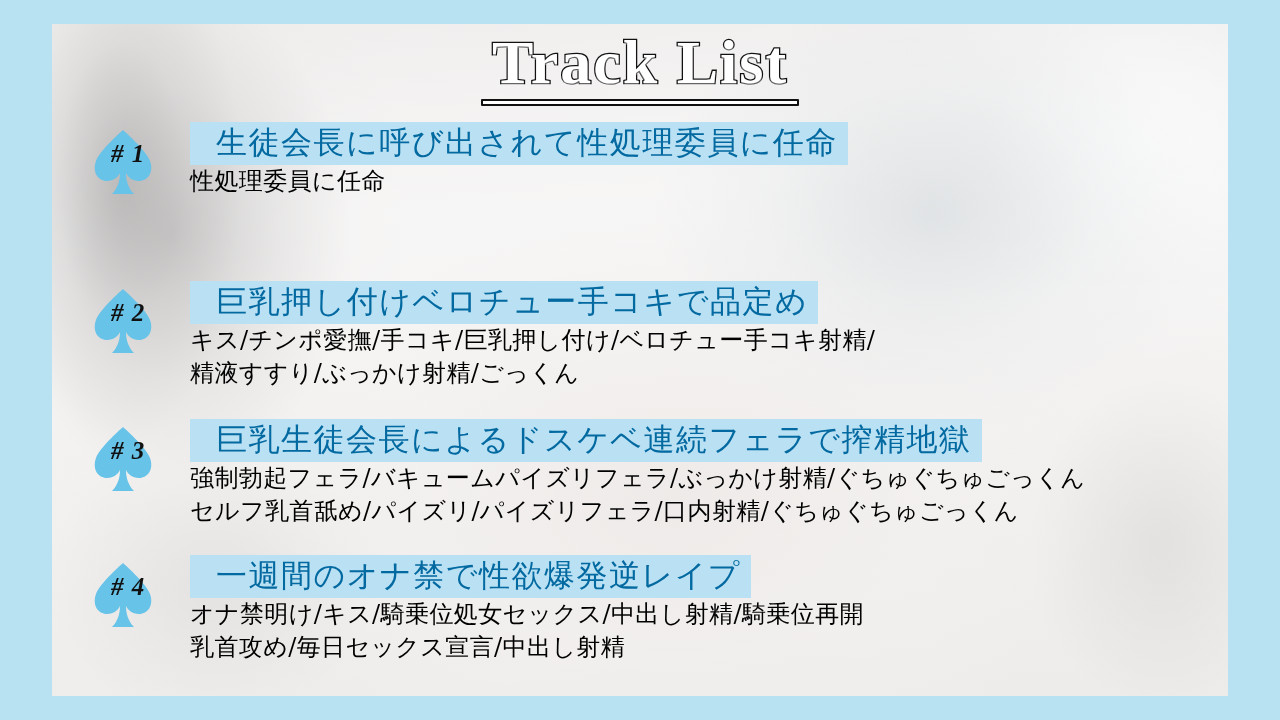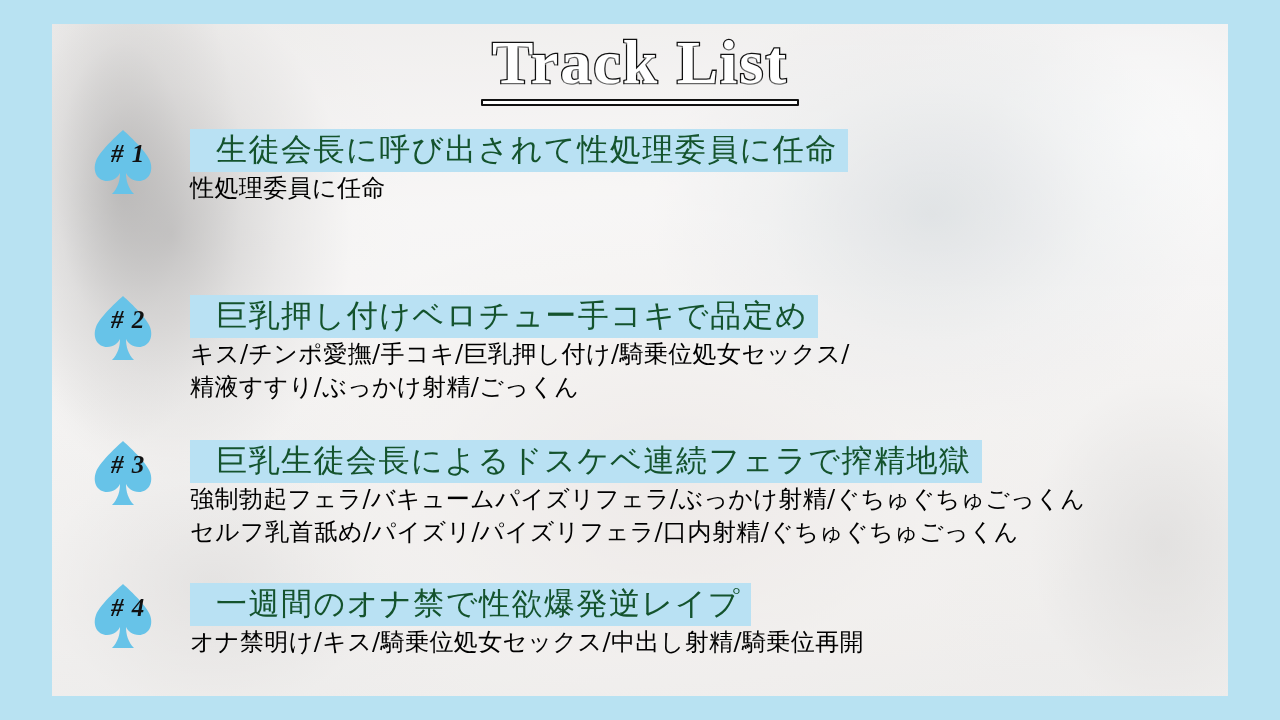--- a/index.html
+++ b/index.html
@@ -151,27 +151,26 @@
 
   .track-body {
     margin-left: 104px;
   }
 
   .track-title {
     display: inline-block;
     font-family: "DejaVu Serif", "Liberation Serif", serif;
     font-size: 31px;
     font-weight: 400;
-    color: #14532d;
+    color: #0369a1;
     background: #b9e1f3;
     line-height: 1.28;
     padding: 1px 10px 2px 26px;
     letter-spacing: 1.5px;
     white-space: nowrap;
-    margin-top: 7px;
   }
 
   .track-sub {
     font-family: "DejaVu Serif", "Liberation Serif", serif;
     font-size: 24px;
     color: #000000;
     line-height: 1.32;
     letter-spacing: 0.4px;
     white-space: nowrap;
     margin-top: 1px;
@@ -221,21 +220,21 @@
           <div class="track-badge">
             <span class="spade">
               <svg viewBox="0 0 62 70" xmlns="http://www.w3.org/2000/svg" aria-hidden="true">
                 <path fill="#67c3e8" d="M31 2 C31 2 8 22 4 33 C0 44 6 53 15 53 C22 53 26 49 28 45 C28 52 26 60 20 66 L42 66 C36 60 34 52 34 45 C36 49 40 53 47 53 C56 53 62 44 58 33 C54 22 31 2 31 2 Z"></path>
               </svg>
             </span>
             <div class="badge-num"># 2</div>
           </div>
           <div class="track-body">
             <div class="track-title">巨乳押し付けベロチュー手コキで品定め</div>
-            <div class="track-sub">キス/チンポ愛撫/手コキ/巨乳押し付け/騎乗位処女セックス/</div>
+            <div class="track-sub">キス/チンポ愛撫/手コキ/巨乳押し付け/ベロチュー手コキ射精/</div>
             <div class="track-sub">精液すすり/ぶっかけ射精/ごっくん</div>
           </div>
         </div>
 
         <div class="track" id="track-3">
           <div class="track-badge">
             <span class="spade">
               <svg viewBox="0 0 62 70" xmlns="http://www.w3.org/2000/svg" aria-hidden="true">
                 <path fill="#67c3e8" d="M31 2 C31 2 8 22 4 33 C0 44 6 53 15 53 C22 53 26 49 28 45 C28 52 26 60 20 66 L42 66 C36 60 34 52 34 45 C36 49 40 53 47 53 C56 53 62 44 58 33 C54 22 31 2 31 2 Z"></path>
               </svg>
@@ -254,19 +253,20 @@
             <span class="spade">
               <svg viewBox="0 0 62 70" xmlns="http://www.w3.org/2000/svg" aria-hidden="true">
                 <path fill="#67c3e8" d="M31 2 C31 2 8 22 4 33 C0 44 6 53 15 53 C22 53 26 49 28 45 C28 52 26 60 20 66 L42 66 C36 60 34 52 34 45 C36 49 40 53 47 53 C56 53 62 44 58 33 C54 22 31 2 31 2 Z"></path>
               </svg>
             </span>
             <div class="badge-num"># 4</div>
           </div>
           <div class="track-body">
             <div class="track-title">一週間のオナ禁で性欲爆発逆レイプ</div>
             <div class="track-sub">オナ禁明け/キス/騎乗位処女セックス/中出し射精/騎乗位再開</div>
+            <div class="track-sub">乳首攻め/毎日セックス宣言/中出し射精</div>
           </div>
         </div>
 
       </div>
     </div>
   </div>
 </div>
 
 </body></html>

